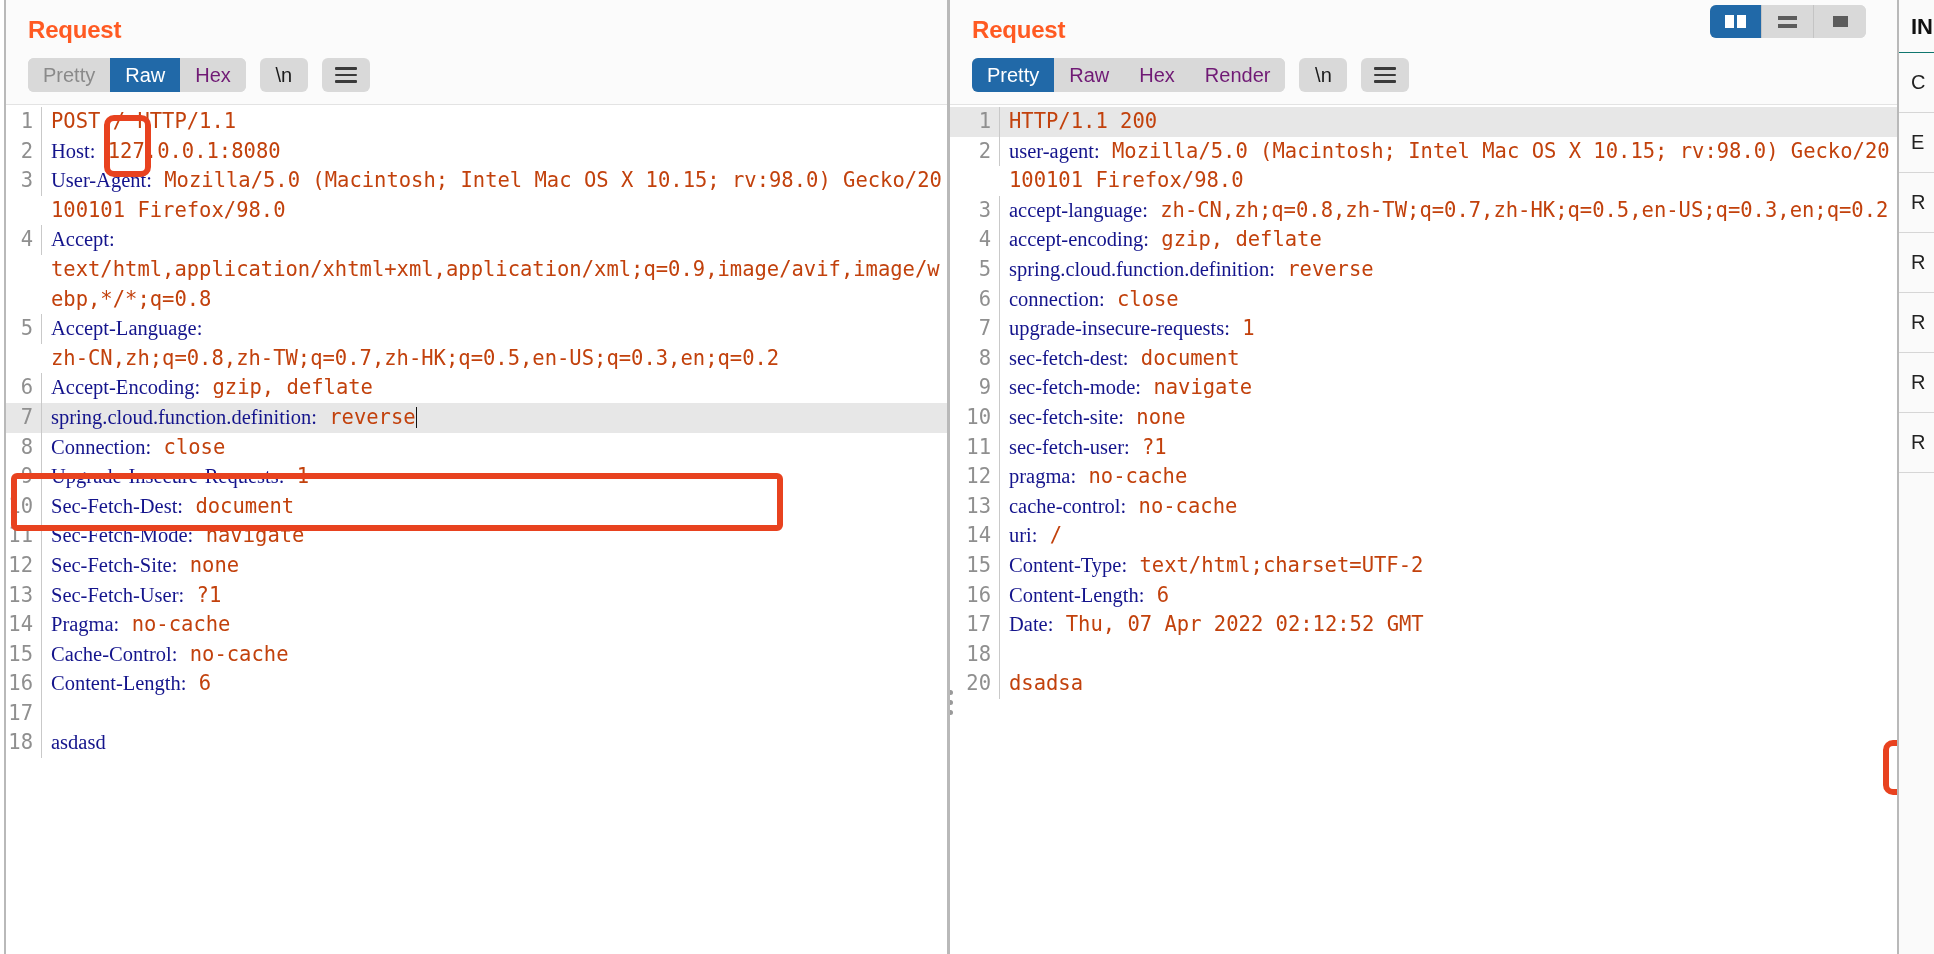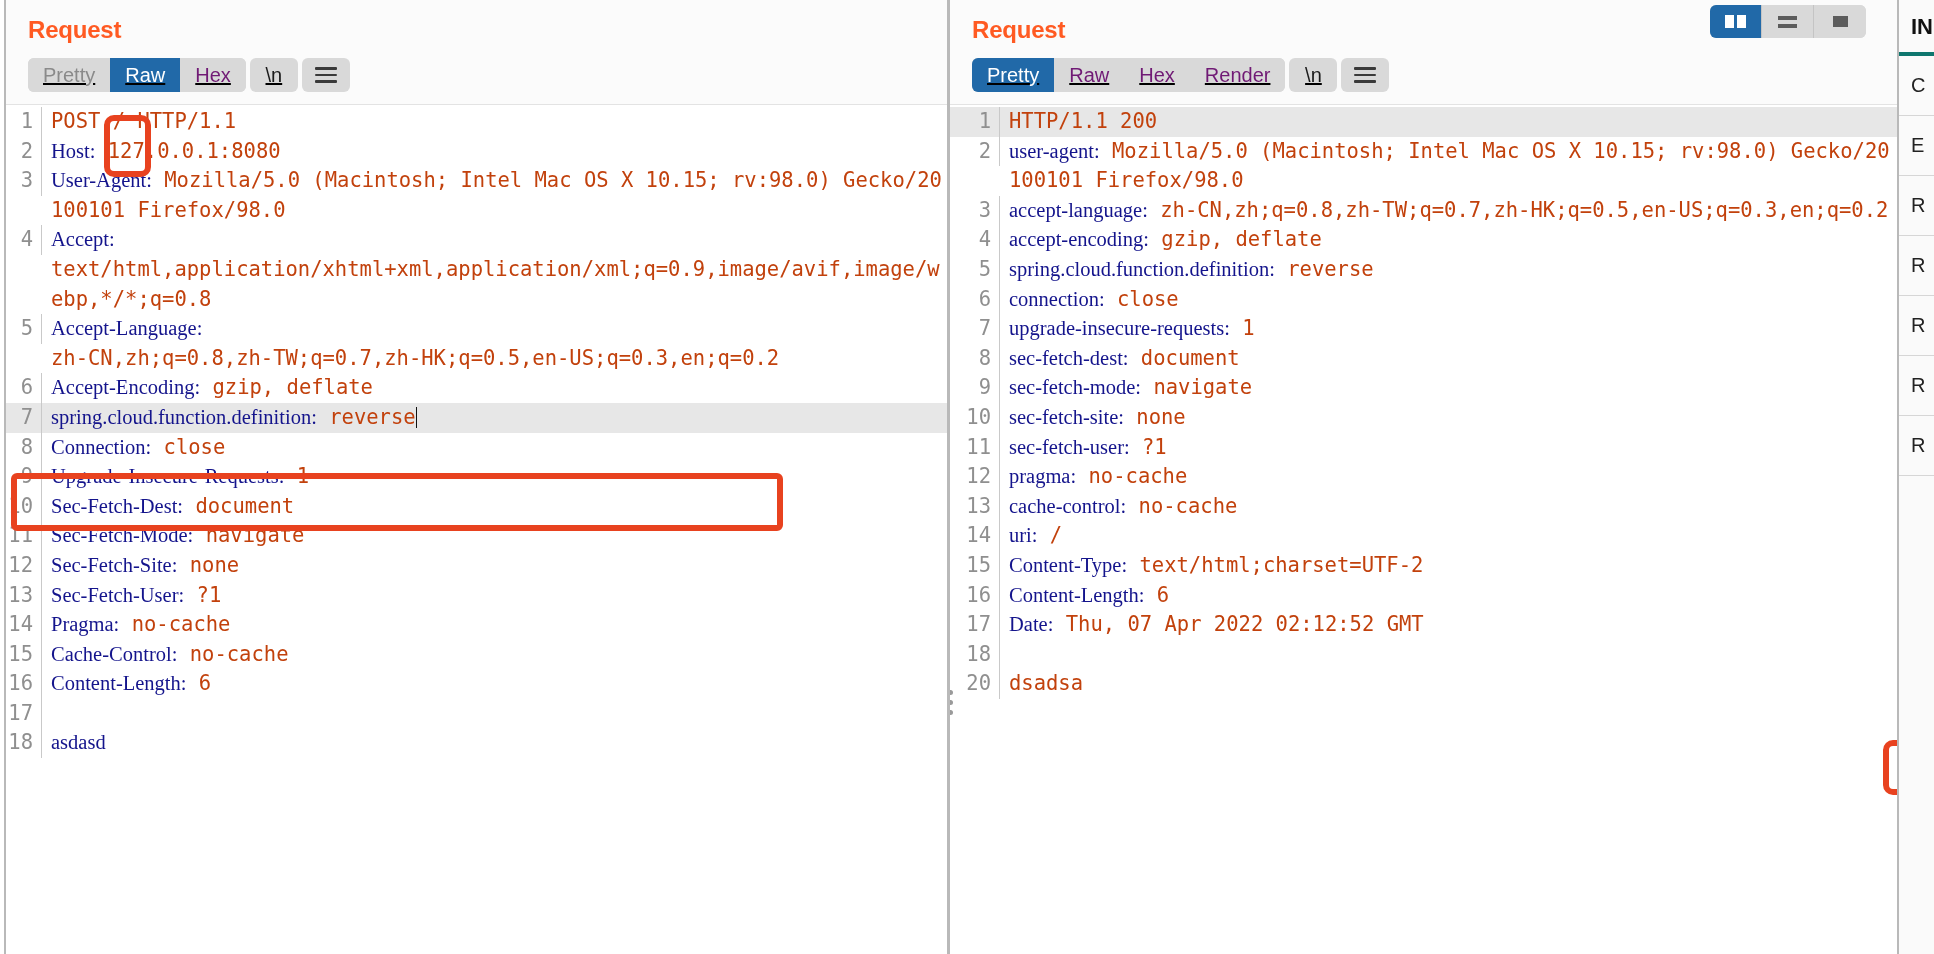--- a/index.html
+++ b/index.html
@@ -48,23 +48,22 @@
     color: #ff5a22;
     letter-spacing: -0.2px;
     line-height: 28px;
     margin: 0 0 14px 0;
   }
 
   
   .toolbar {
     display: flex;
     align-items: center;
-    gap: 4px;
+    gap: 14px;
     padding-bottom: 12px;
-    text-decoration: underline;
   }
   .seg {
     display: inline-flex;
     background: #d9d9d9;
     border-radius: 6px;
     overflow: hidden;
     height: 34px;
   }
   .seg-btn {
     display: inline-flex;
@@ -243,21 +242,21 @@
     border-left: 2px solid #b9b9b9;
     overflow: hidden;
     position: relative;
   }
   .insp-title {
     font-size: 22px;
     font-weight: bold;
     color: #111111;
     padding: 14px 0 12px 12px;
     white-space: nowrap;
-    border-bottom: 4px solid #0f766e;
+    border-bottom: 1px solid #0f766e;
   }
   .insp-row {
     font-size: 20px;
     color: #222222;
     padding: 18px 0 18px 12px;
     white-space: nowrap;
     border-bottom: 1px solid #d6d6d6;
     background: #fafafa;
     cursor: pointer;
   }

